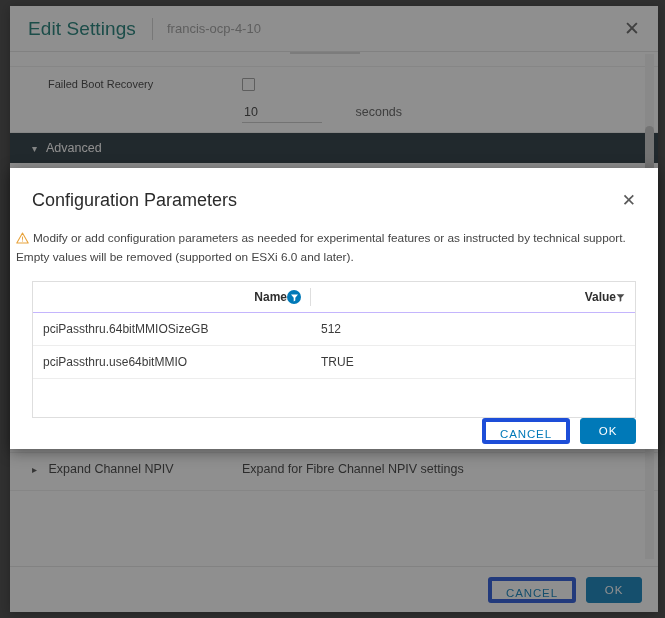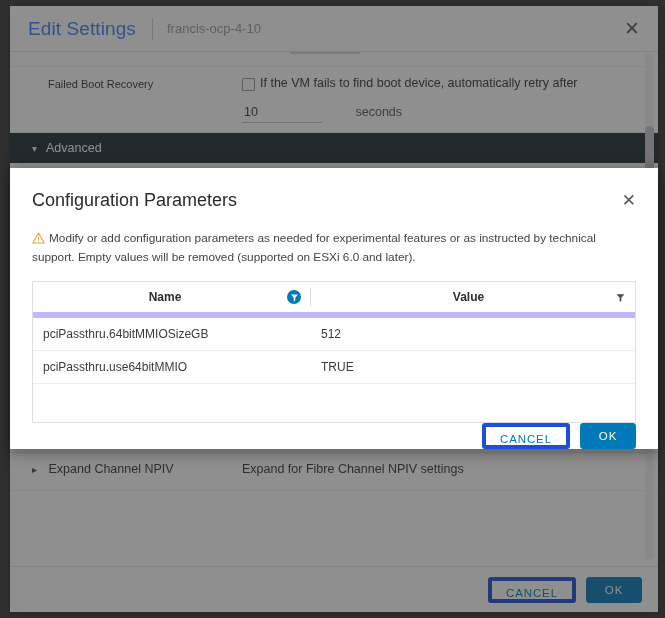--- a/index.html
+++ b/index.html
@@ -36,21 +36,21 @@
     position: relative;
     height: 46px;
     border-bottom: 1px solid #e1e1e1;
     display: flex;
     align-items: center;
     padding: 0 14px 0 18px;
     box-sizing: border-box;
   }
   .bg-title {
     font-size: 19px;
-    color: #3b82f6;
+    color: #0f766e;
     font-weight: 400;
     letter-spacing: 0.1px;
   }
   .bg-sep {
     width: 1px;
     height: 22px;
     background: #d0d0d0;
     margin: 0 14px 0 16px;
   }
   .bg-subtitle {
@@ -280,21 +280,21 @@
   .modal-close {
     margin-left: auto;
     font-size: 17px;
     color: #5a5a5a;
     cursor: pointer;
     line-height: 1;
     padding: 2px 4px;
   }
 
   .modal-note {
-    padding: 18px 22px 0 22px;
+    padding: 18px 22px 0 6px;
     font-size: 11.8px;
     color: #444444;
     line-height: 1.62;
   }
   .warn-ico {
     display: inline-block;
     width: 13px;
     height: 12px;
     position: relative;
     top: 2px;
@@ -304,26 +304,26 @@
   .tbl-wrap {
     margin: 14px 22px 0 22px;
     border: 1px solid #dedede;
   }
   .tbl {
     width: 100%;
     border-collapse: collapse;
     table-layout: fixed;
   }
   .tbl th {
-    text-align: center;
+    text-align: right;
     font-size: 12px;
     font-weight: 600;
     color: #2e2e2e;
     padding: 8px 10px;
-    border-bottom: 6px solid #c4b5fd;
+    border-bottom: 1px solid #c4b5fd;
     background: #fff;
     position: relative;
   }
   .tbl th.col-name { width: 258px; }
   .tbl td {
     font-size: 12px;
     color: #3b3b3b;
     padding: 9px 10px;
     border-bottom: 1px solid #ededed;
   }
@@ -388,21 +388,20 @@
 
       <div class="cut-row">
         <div class="cut-stub"></div>
       </div>
 
       <div class="form-row">
         <div class="form-label">Failed Boot Recovery</div>
         <div class="form-field">
           <label class="cb-line">
             <span class="cbox"></span>
-            <span>If the VM fails to find boot device, automatically retry after</span>
           </label>
           <div>
             <span class="num-input">10</span>
             <span class="unit-txt">seconds</span>
           </div>
         </div>
       </div>
 
       <div class="section-bar">
         <span class="chev">▾</span>

